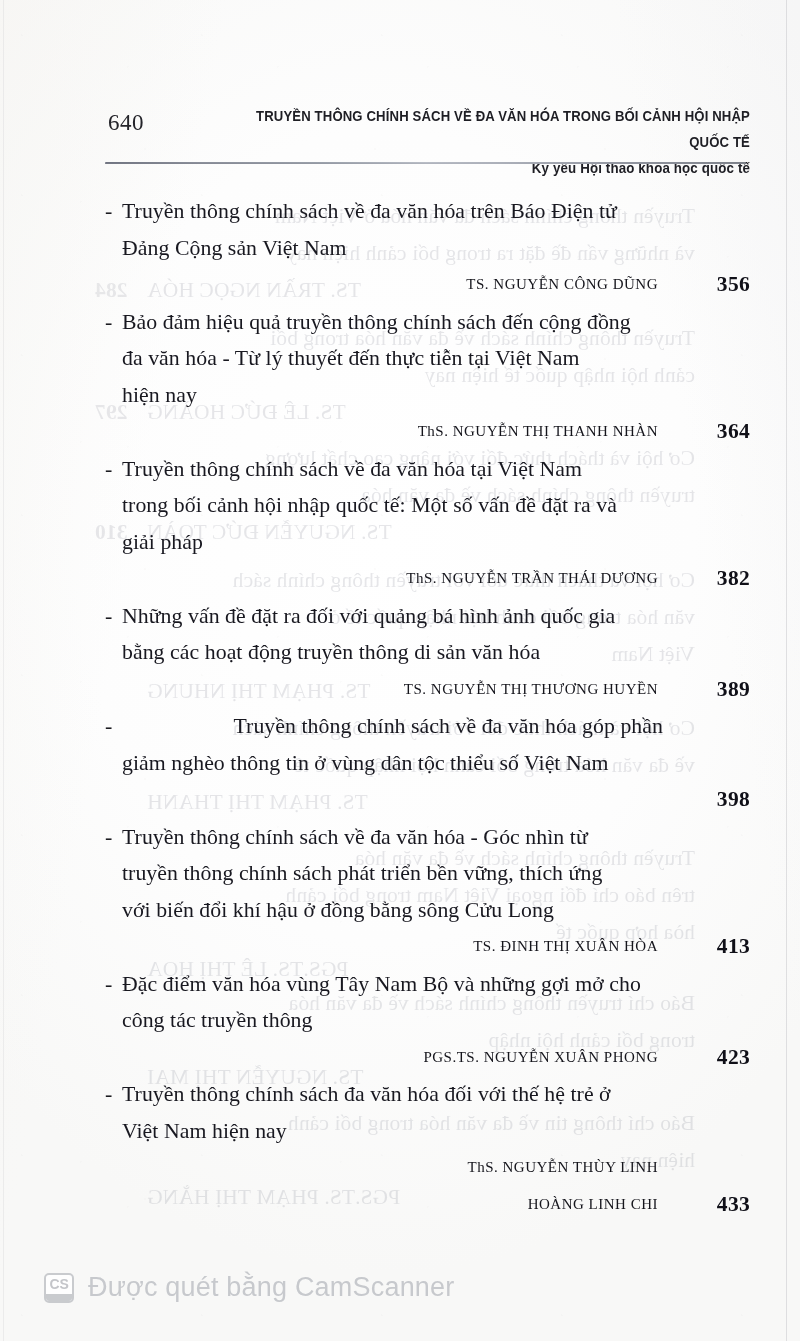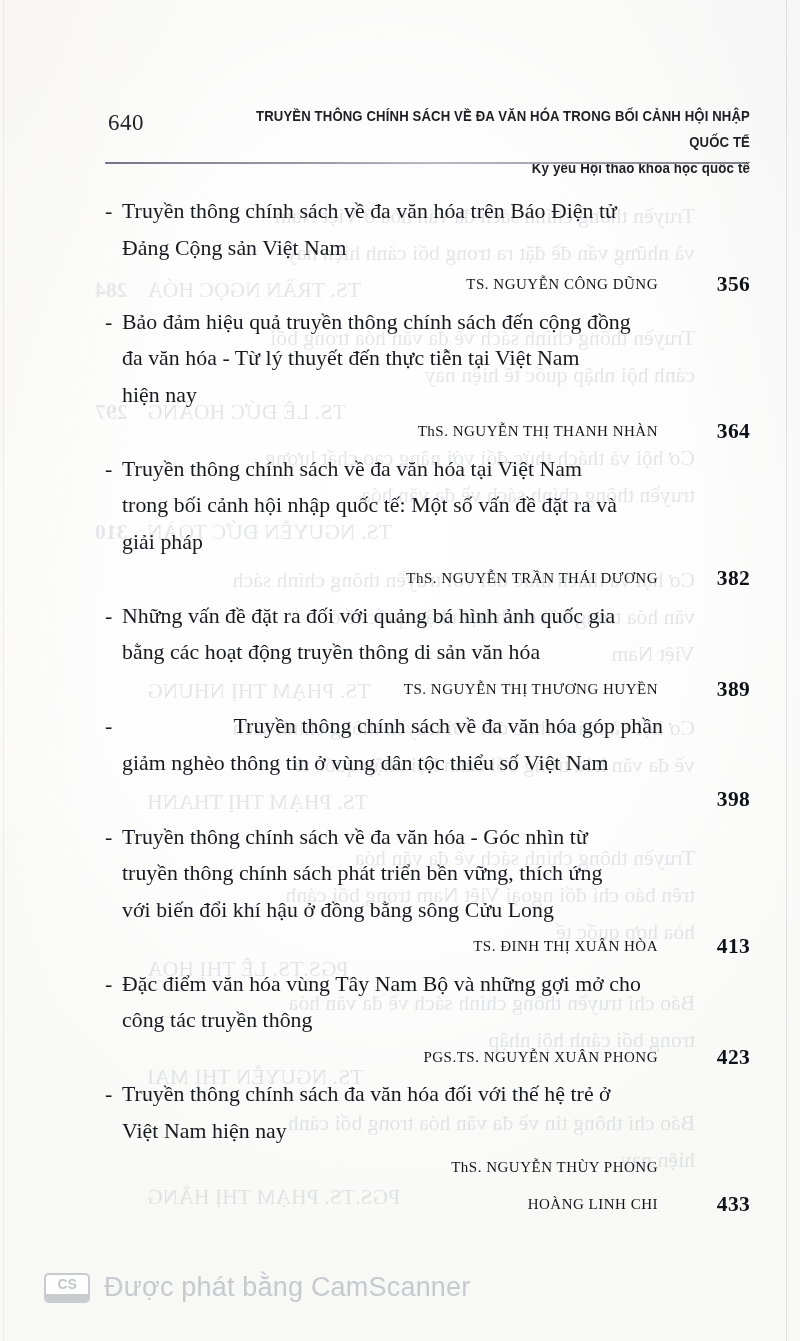--- a/index.html
+++ b/index.html
@@ -196,21 +196,21 @@
   .watermark {
     position: absolute;
     left: 44px;
     top: 1272px;
     display: flex;
     align-items: center;
     gap: 14px;
     opacity: 0.98;
   }
   .cs-badge {
-    width: 46px;
+    width: 30px;
     height: 30px;
     border: 2.6px solid #c9cbce;
     border-radius: 5px;
     position: relative;
     box-sizing: border-box;
     overflow: hidden;
     background: #ffffff;
   }
   .cs-badge .cs-text {
     position: absolute;
@@ -411,32 +411,32 @@
       </div>
     </div>
 
     <div class="entry">
       <div class="title-block">
         <span class="dash">-</span>
         <div class="tline">Truyền thông chính sách đa văn hóa đối với thế hệ trẻ ở</div>
         <div class="tline">Việt Nam hiện nay</div>
       </div>
       <div class="author-row">
-        <div class="author">ThS. NGUYỄN THÙY PHONG</div>
+        <div class="author">ThS. NGUYỄN THÙY LINH</div>
       </div>
       <div class="author-row">
         <div class="author">HOÀNG LINH CHI</div>
         <div class="pagenum">433</div>
       </div>
     </div>
 
   </div>
 
   <div class="watermark">
     <div class="cs-badge">
       <div class="cs-text">CS</div>
       <div class="cs-bar"></div>
     </div>
-    <div class="wm-text">Được phát bằng CamScanner</div>
+    <div class="wm-text">Được quét bằng CamScanner</div>
   </div>
 
   <div class="grain"></div>
 </div>
 
 </body></html>

